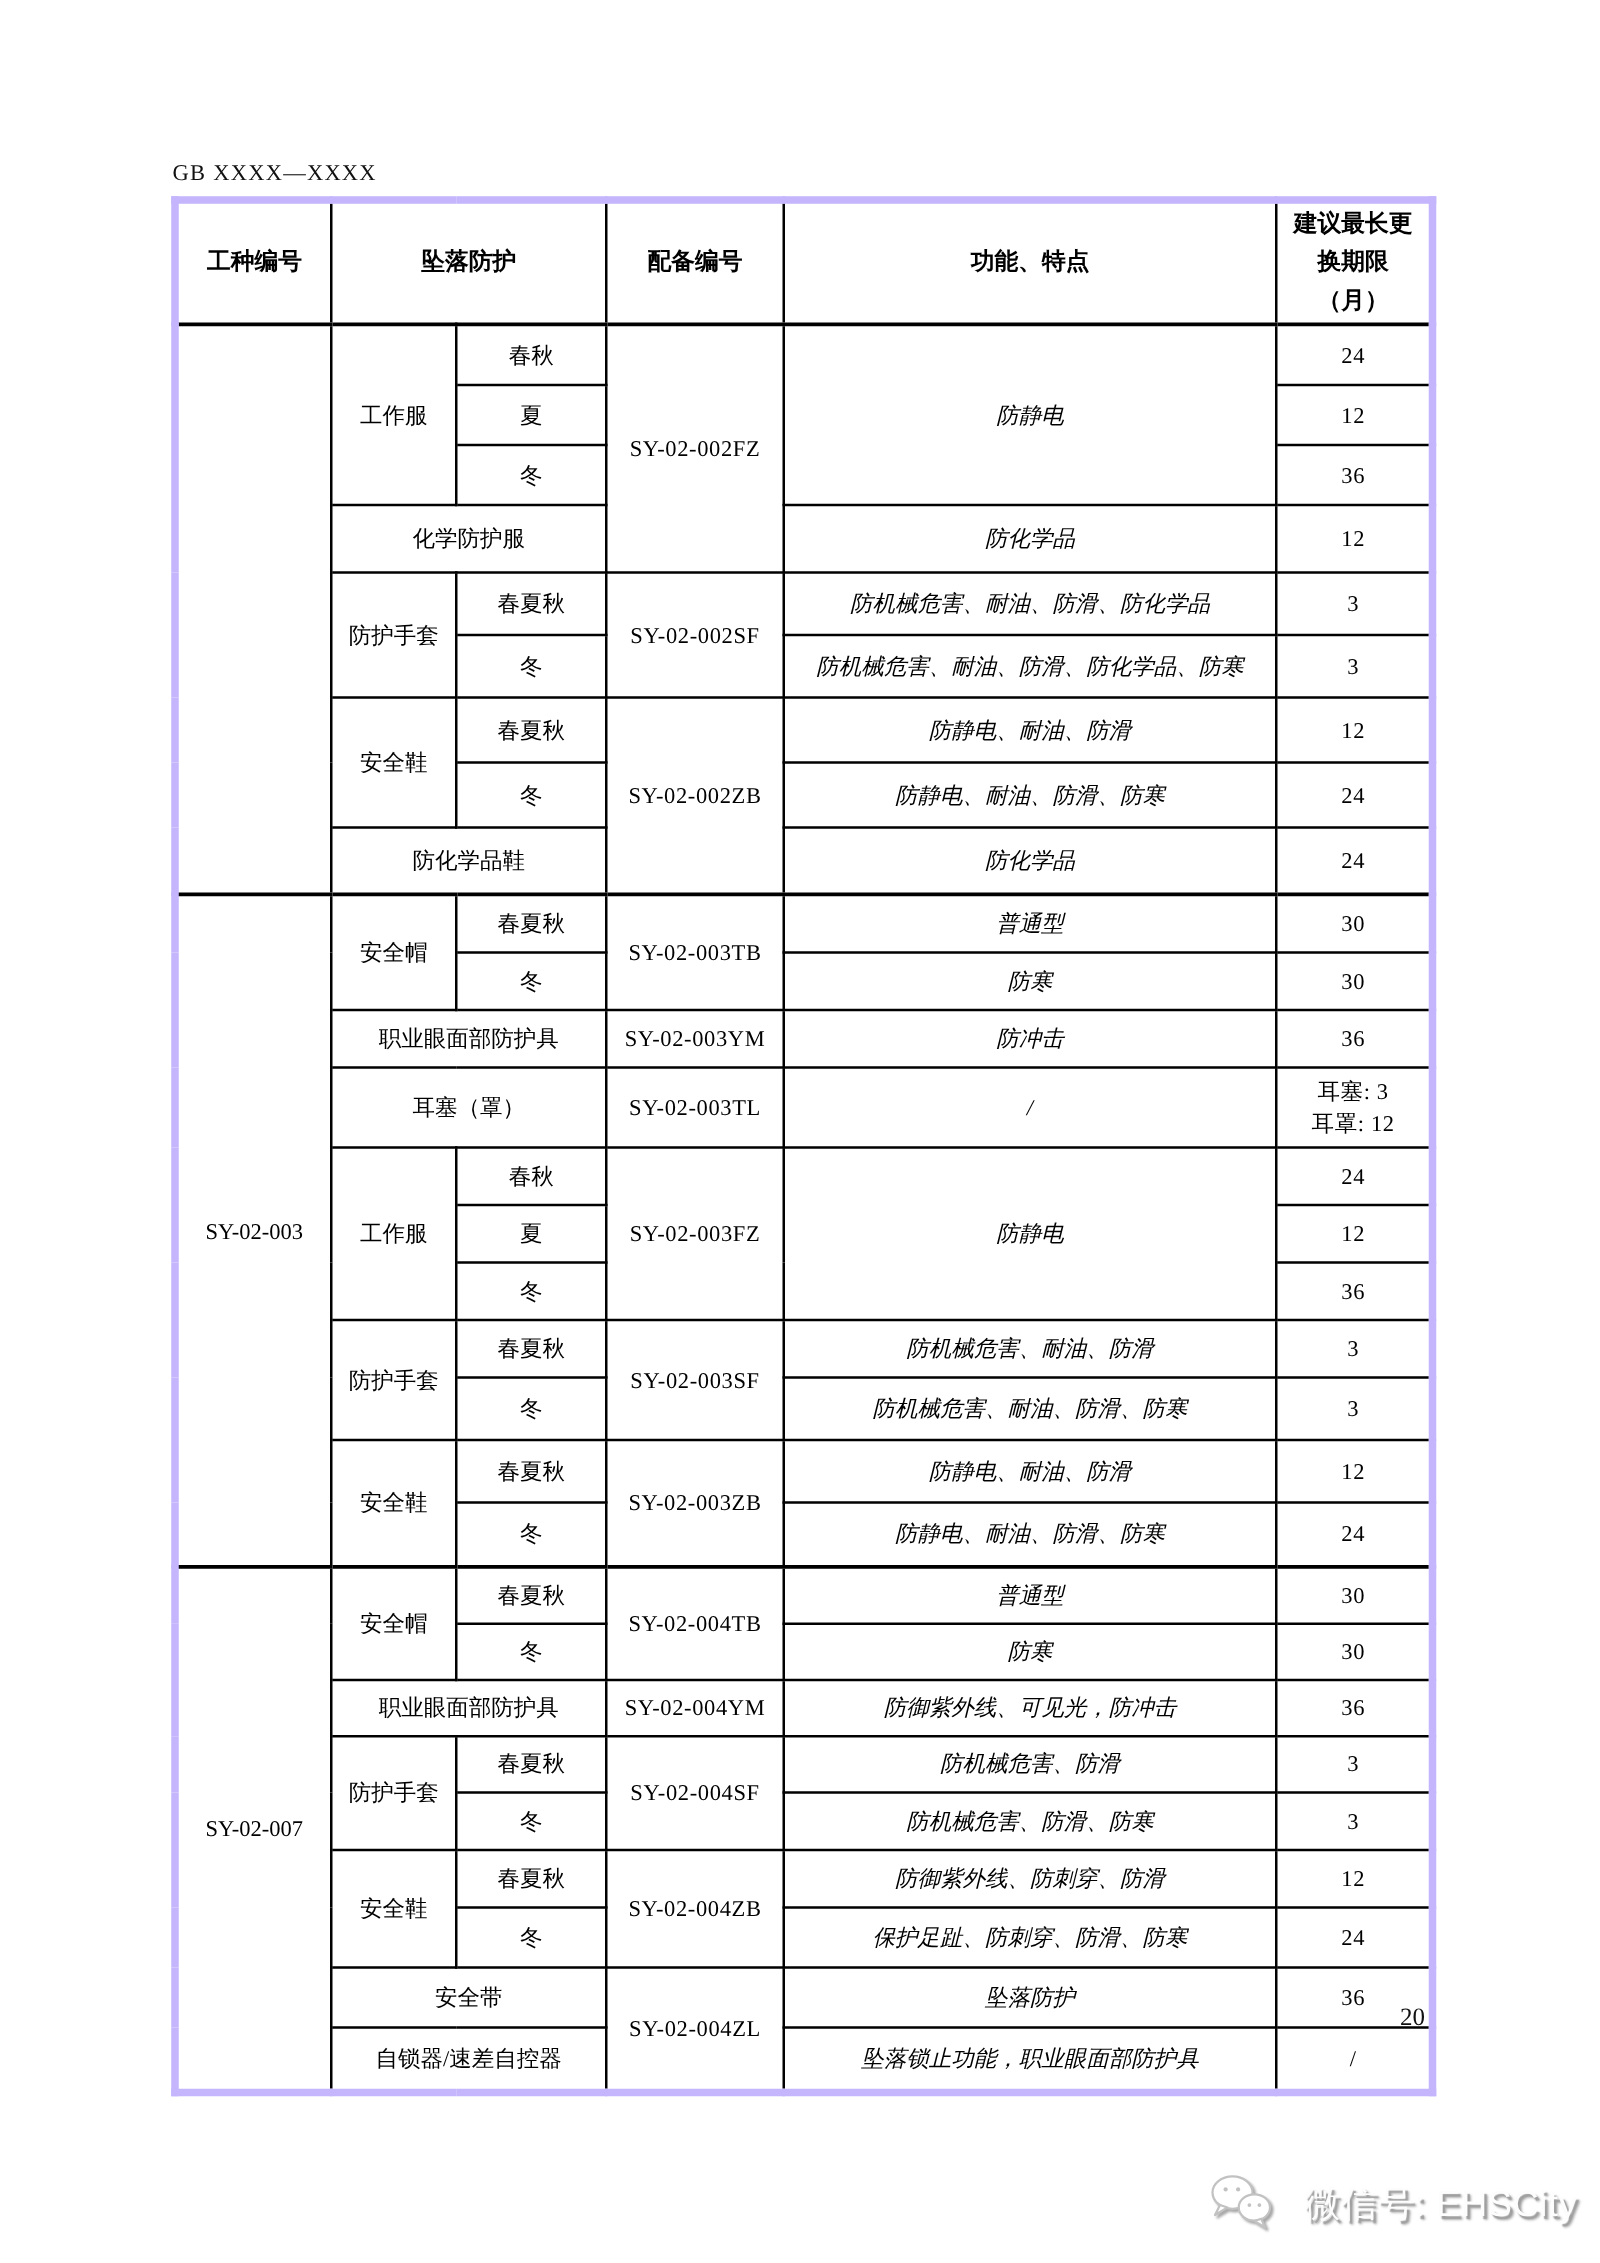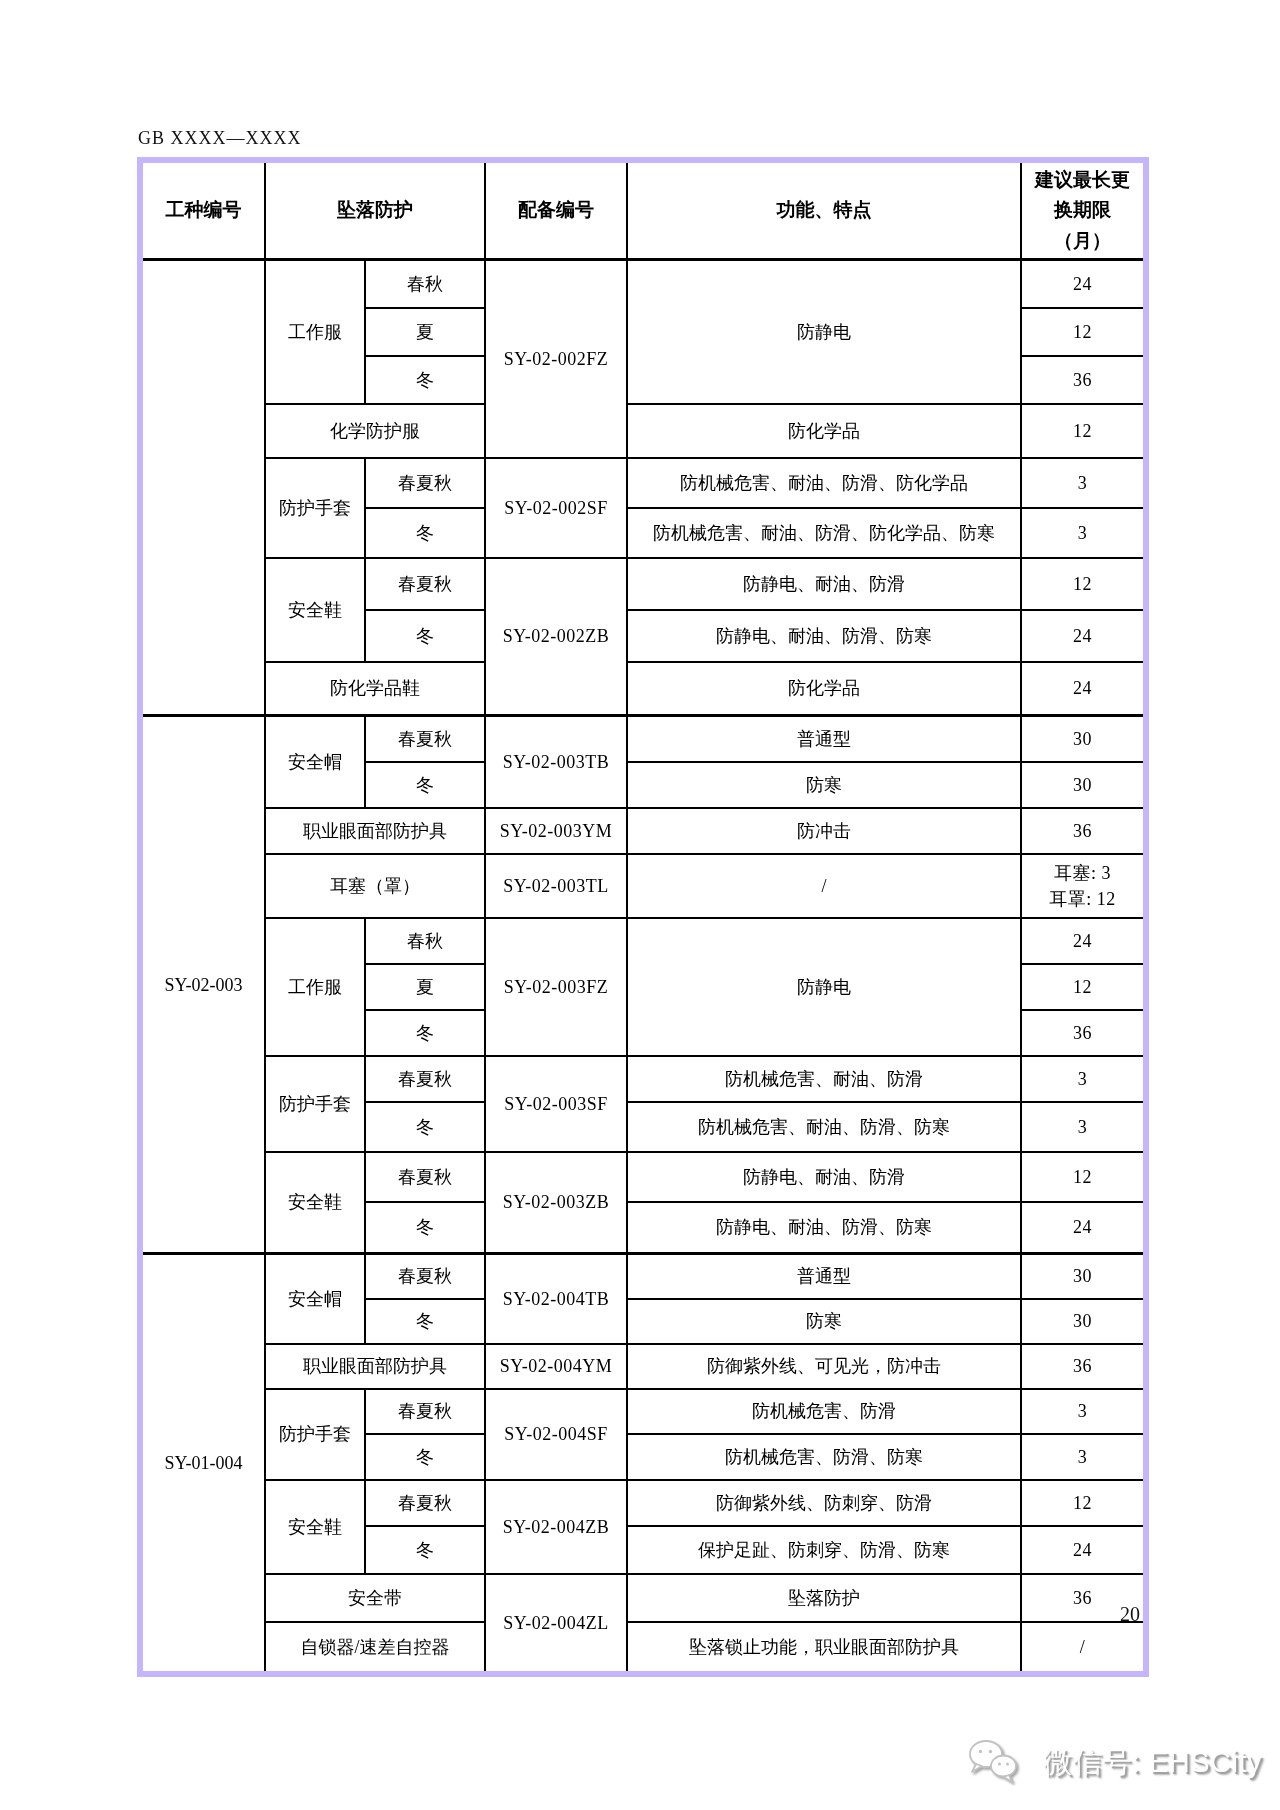--- a/index.html
+++ b/index.html
@@ -29,21 +29,21 @@
     line-height:1.45;
     overflow:hidden;
   }
   table.ppe th{
     font-family:"Liberation Sans","DejaVu Sans",sans-serif;
     font-weight:700;font-size:19px;
     border-bottom:3px solid #000;
     line-height:1.6;
   }
   tr.sec-start td{border-top:3px solid #000;}
-  td.c-fn{text-align:left;padding-left:14px;}
+  td.c-fn{text-align:left;padding-left:14px;font-style:italic;}
   td.c-code,td.c-num{
     font-family:"Liberation Serif","DejaVu Serif",serif;
     letter-spacing:0.5px;
   }
   .page-number{
     position:absolute;top:1603px;right:140px;
     font-size:20px;color:#111;
     font-family:"Liberation Serif","DejaVu Serif",serif;
   }
   .footer-brand{
@@ -194,21 +194,21 @@
         <td rowspan="2" class="c-code">SY-02-003ZB</td>
         <td class="c-fn">防静电、耐油、防滑</td>
         <td class="c-num">12</td>
       </tr>
       <tr style="height: 52px;">
         <td class="c-season">冬</td>
         <td class="c-fn">防静电、耐油、防滑、防寒</td>
         <td class="c-num">24</td>
       </tr>
       <tr class="sec-start" style="height: 45px;">
-        <td rowspan="9" class="c-job">SY-01-004</td>
+        <td rowspan="9" class="c-job">SY-02-007</td>
         <td rowspan="2" class="c-equip">安全帽</td>
         <td class="c-season">春夏秋</td>
         <td rowspan="2" class="c-code">SY-02-004TB</td>
         <td class="c-fn">普通型</td>
         <td class="c-num">30</td>
       </tr>
       <tr style="height: 45px;">
         <td class="c-season">冬</td>
         <td class="c-fn">防寒</td>
         <td class="c-num">30</td>

